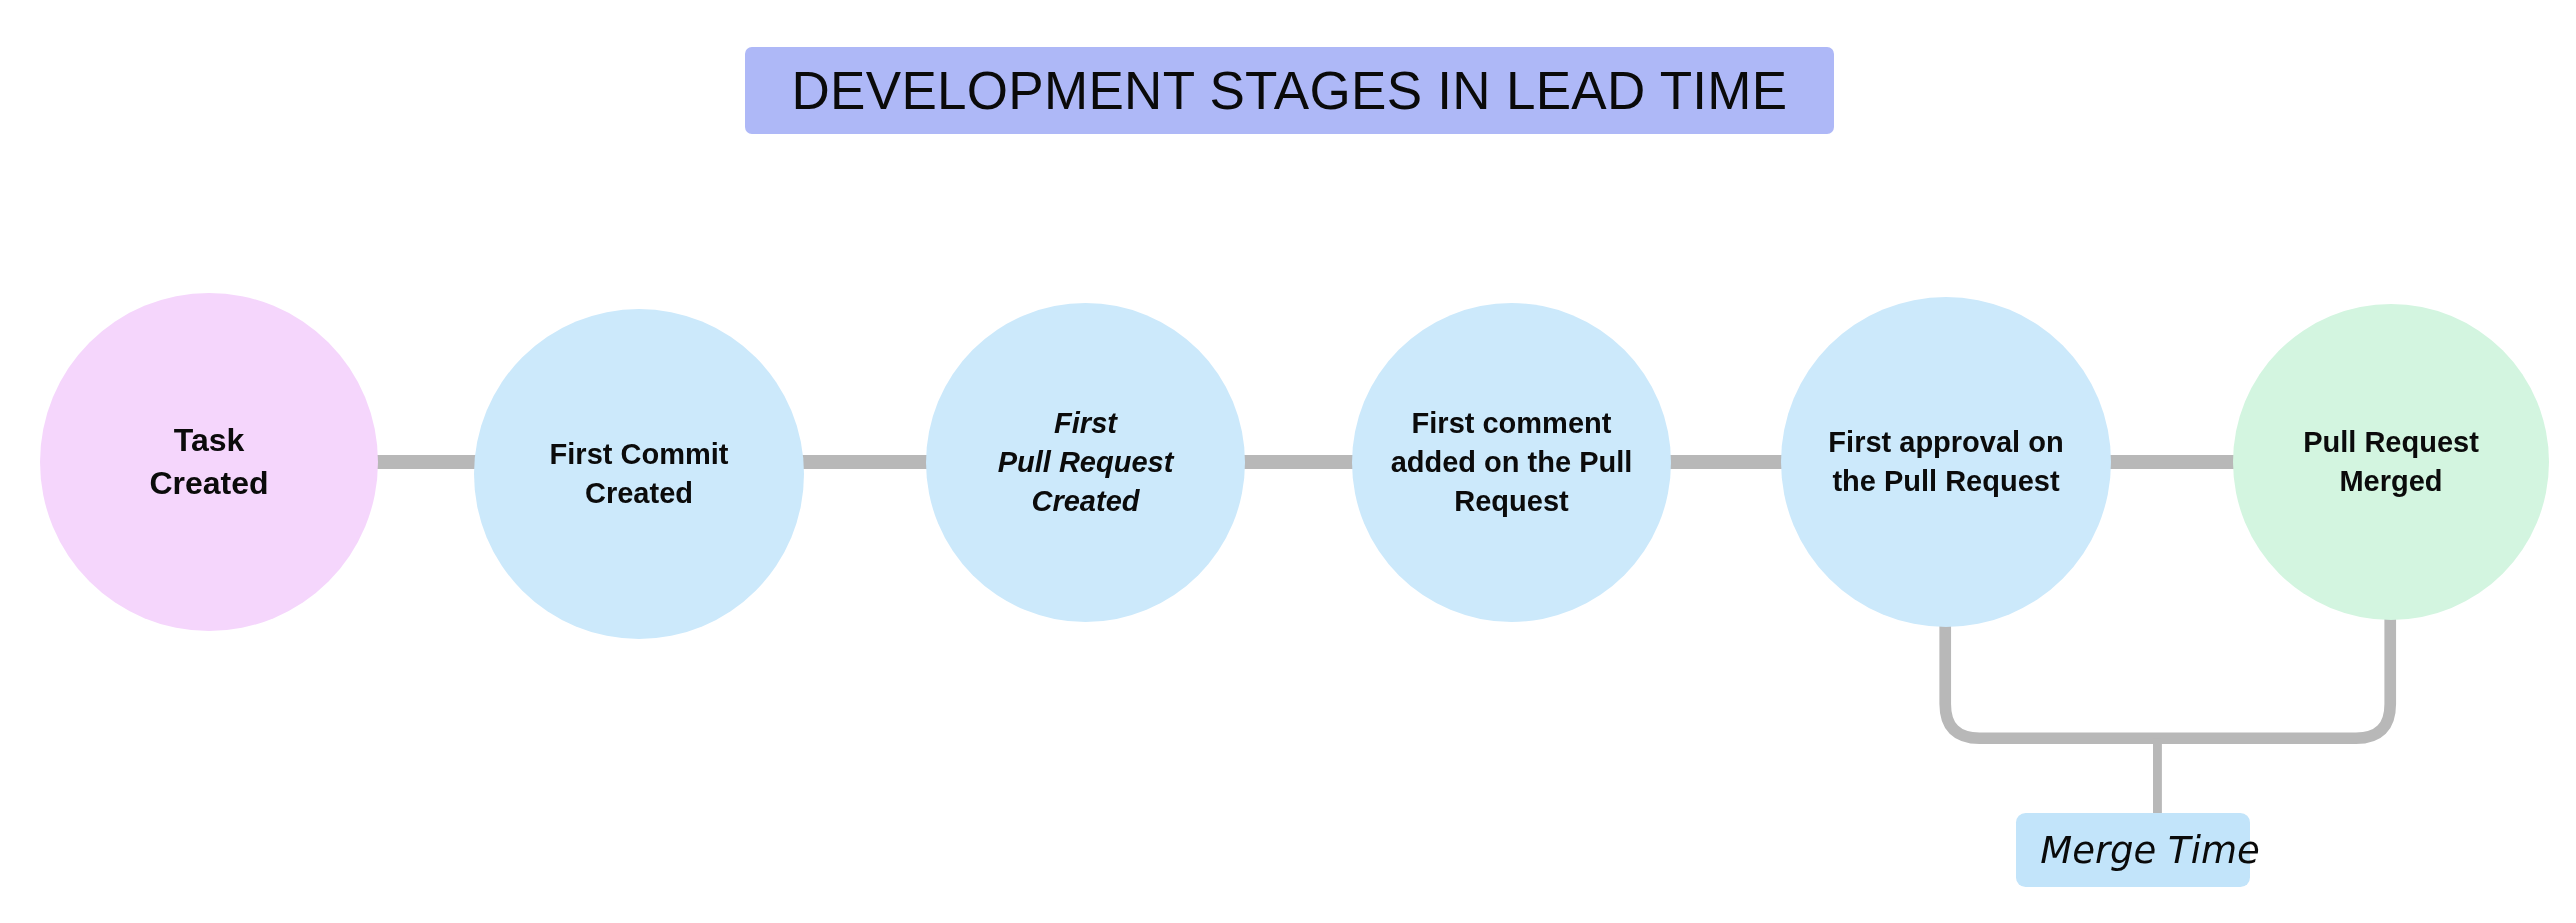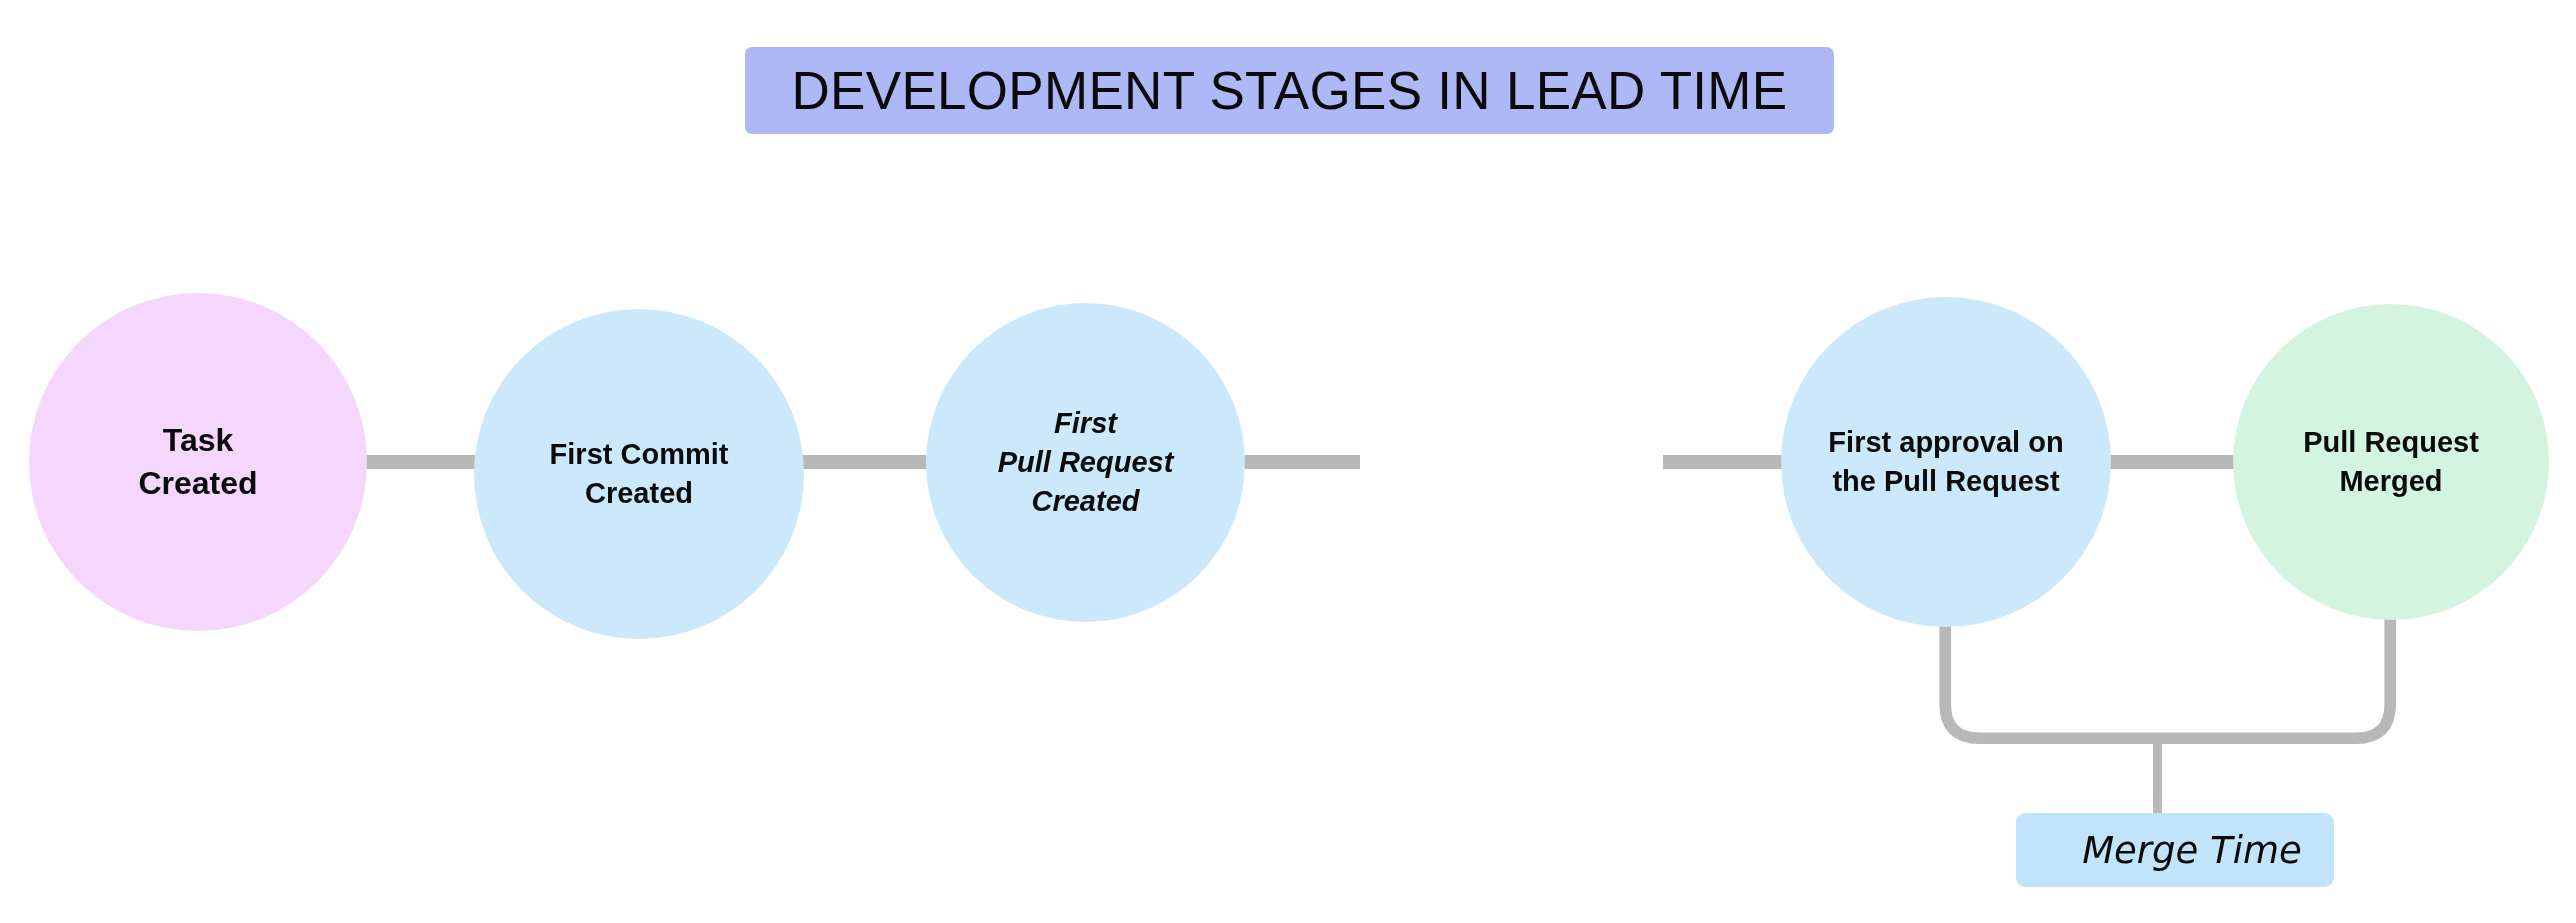--- a/index.html
+++ b/index.html
@@ -60,21 +60,21 @@
   }
   .node-label {
     font-family: "Liberation Sans", sans-serif;
     font-weight: 700;
     color: #0b0b0b;
     line-height: 1.34;
     white-space: pre-line;
     padding: 0 12.4px;
   }
 
-  #node-0 { left: 29px;   top: 293px; width: 338px; height: 338px; background: #F5D6FC; }
+  #node-0 { left: 40px;   top: 293px; width: 338px; height: 338px; background: #F5D6FC; }
   #node-1 { left: 474px;  top: 309px; width: 330px; height: 330px; background: #CCE9FB; }
   #node-2 { left: 926px; top: 303px; width: 319px; height: 319px; background: #CCE9FB; }
   #node-3 { left: 1352px; top: 303px; width: 319px; height: 319px; background: #CCE9FB; }
   #node-4 { left: 1781px; top: 297px; width: 330px; height: 330px; background: #CCE9FB; }
   #node-5 { left: 2233px; top: 304px; width: 316px; height: 316px; background: #D3F5E0; }
 
   #node-0 .node-label { font-size: 32px; }
   #node-1 .node-label { font-size: 29px; }
   #node-2 .node-label { font-size: 29px; font-style: italic; }
   #node-3 .node-label { font-size: 29px; }
@@ -89,21 +89,21 @@
     width: 2576px;
     height: 923px;
     pointer-events: none;
   }
 
   
   #merge-label-box {
     position: absolute;
     left: 2016px;
     top: 813px;
-    width: 318px;
+    width: 234px;
     height: 74px;
     background: #C2E4FA;
     border-radius: 9.6px;
     display: flex;
     align-items: center;
     justify-content: center;
     box-sizing: border-box;
     padding-left: 34px;
   }
   #merge-label-text {
@@ -145,20 +145,25 @@
     <span class="node-label">First Commit
 Created</span>
   </div>
 
   <div class="node" id="node-2">
     <span class="node-label">First
 Pull Request
 Created</span>
   </div>
 
+  <div class="node" id="node-3">
+    <span class="node-label">First comment
+added on the Pull
+Request</span>
+  </div>
 
   <div class="node" id="node-4">
     <span class="node-label">First approval on
 the Pull Request</span>
   </div>
 
   <div class="node" id="node-5">
     <span class="node-label">Pull Request
 Merged</span>
   </div>

